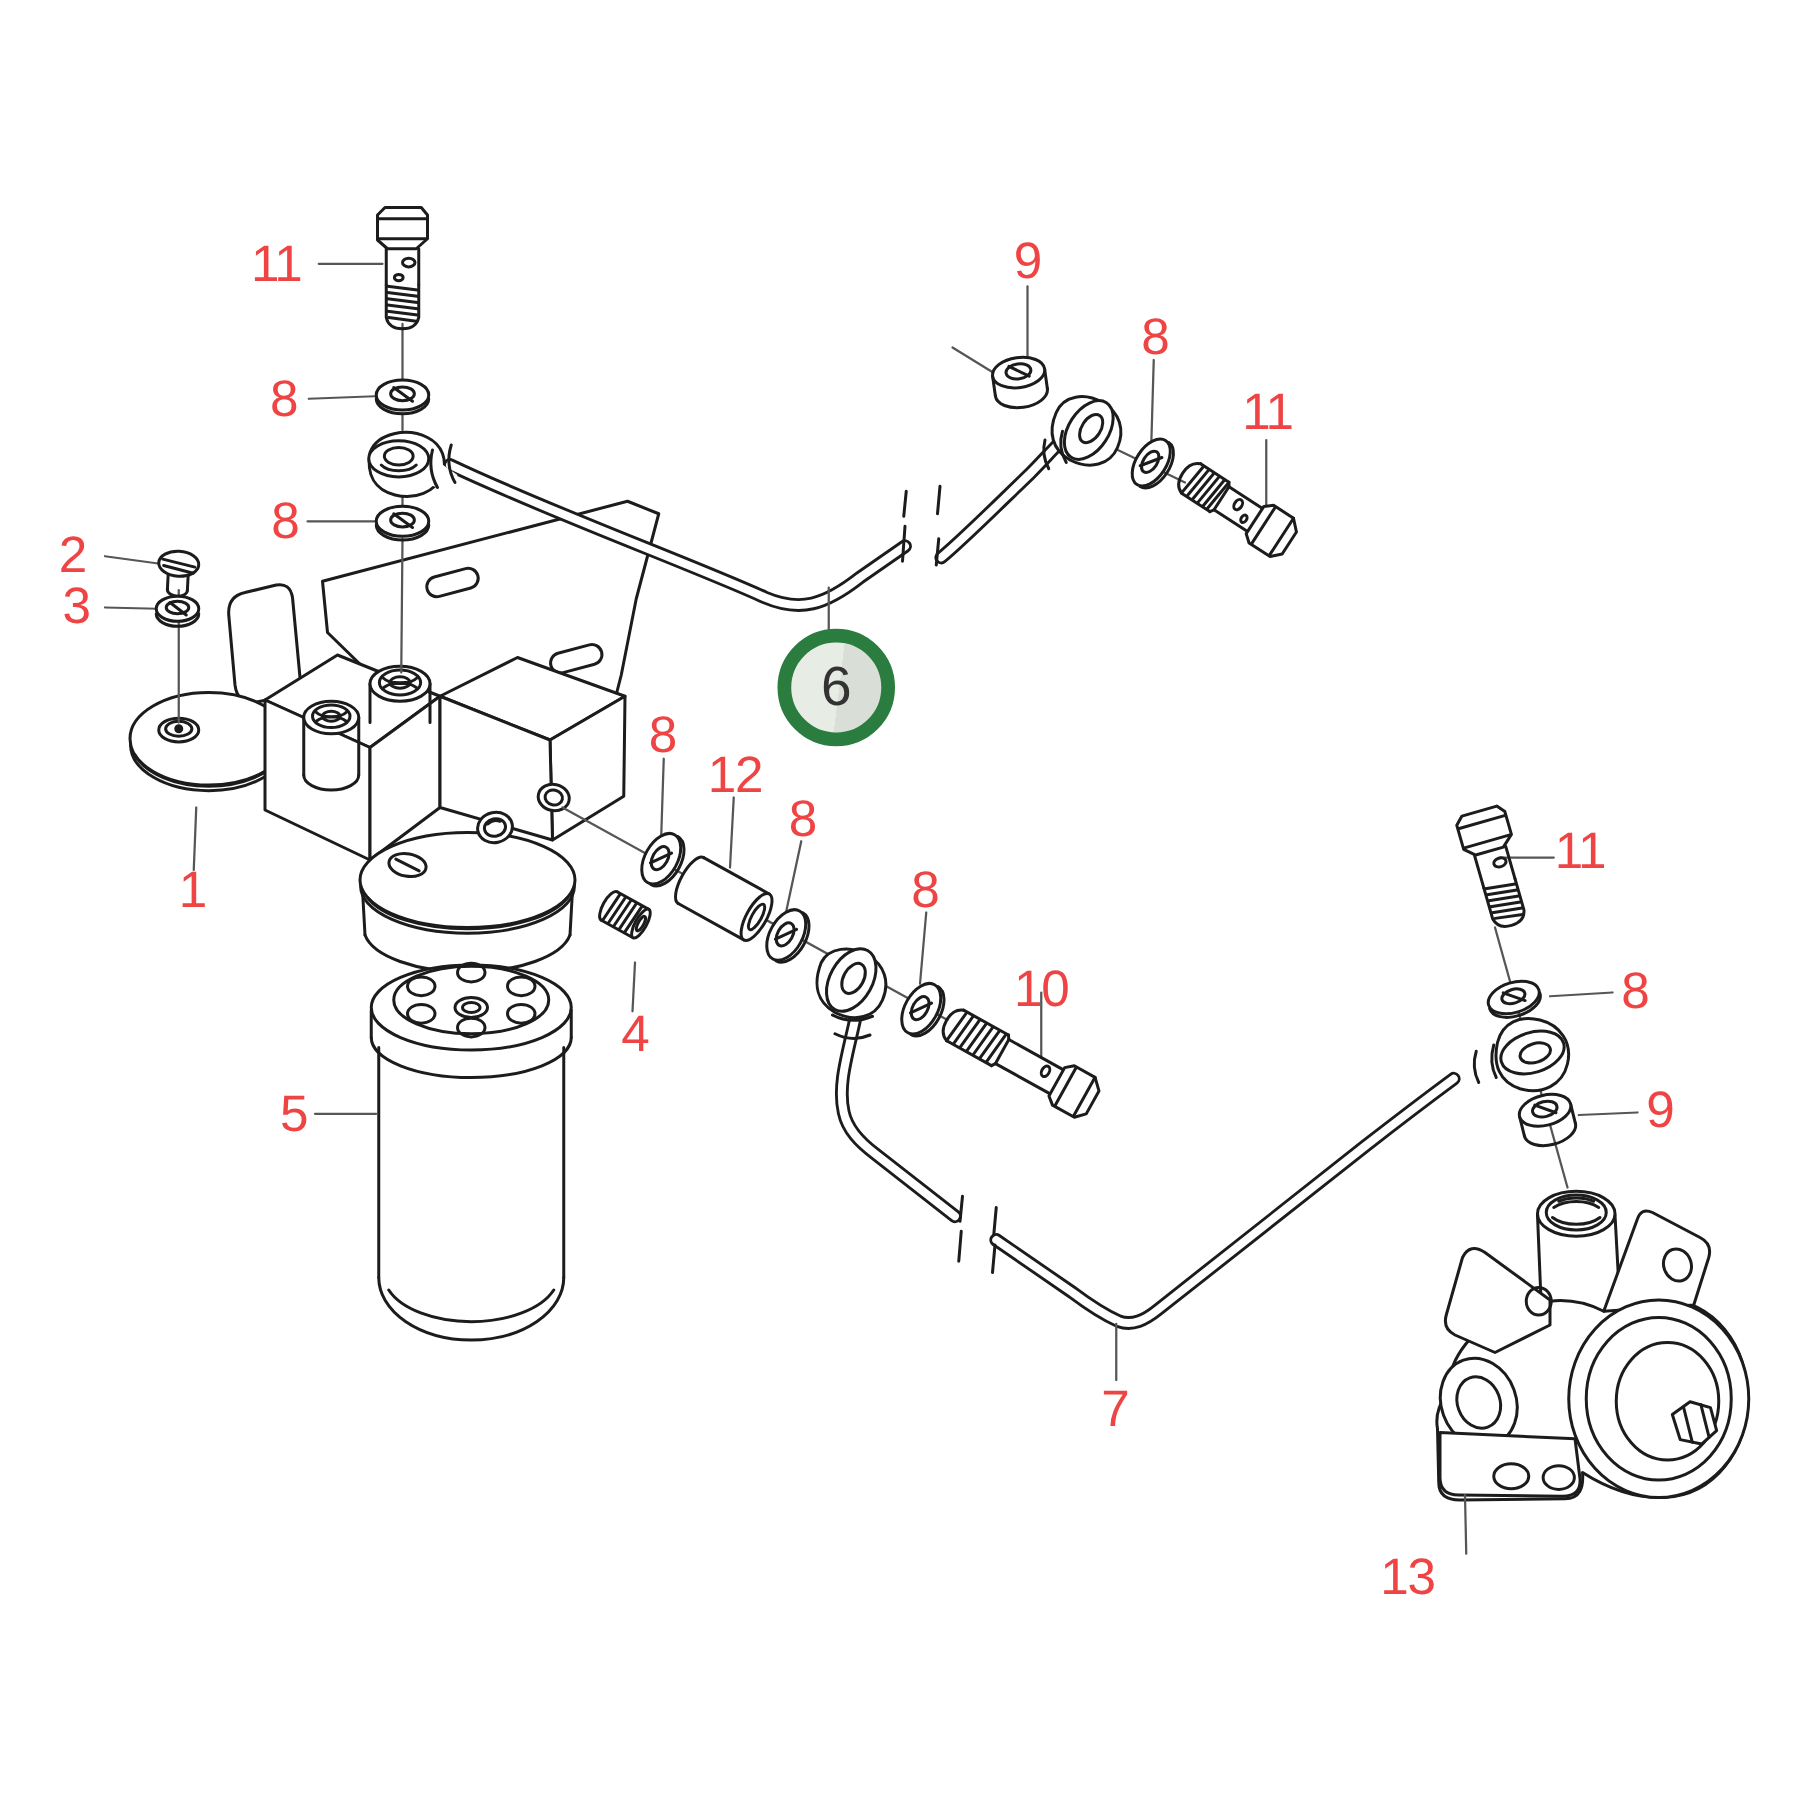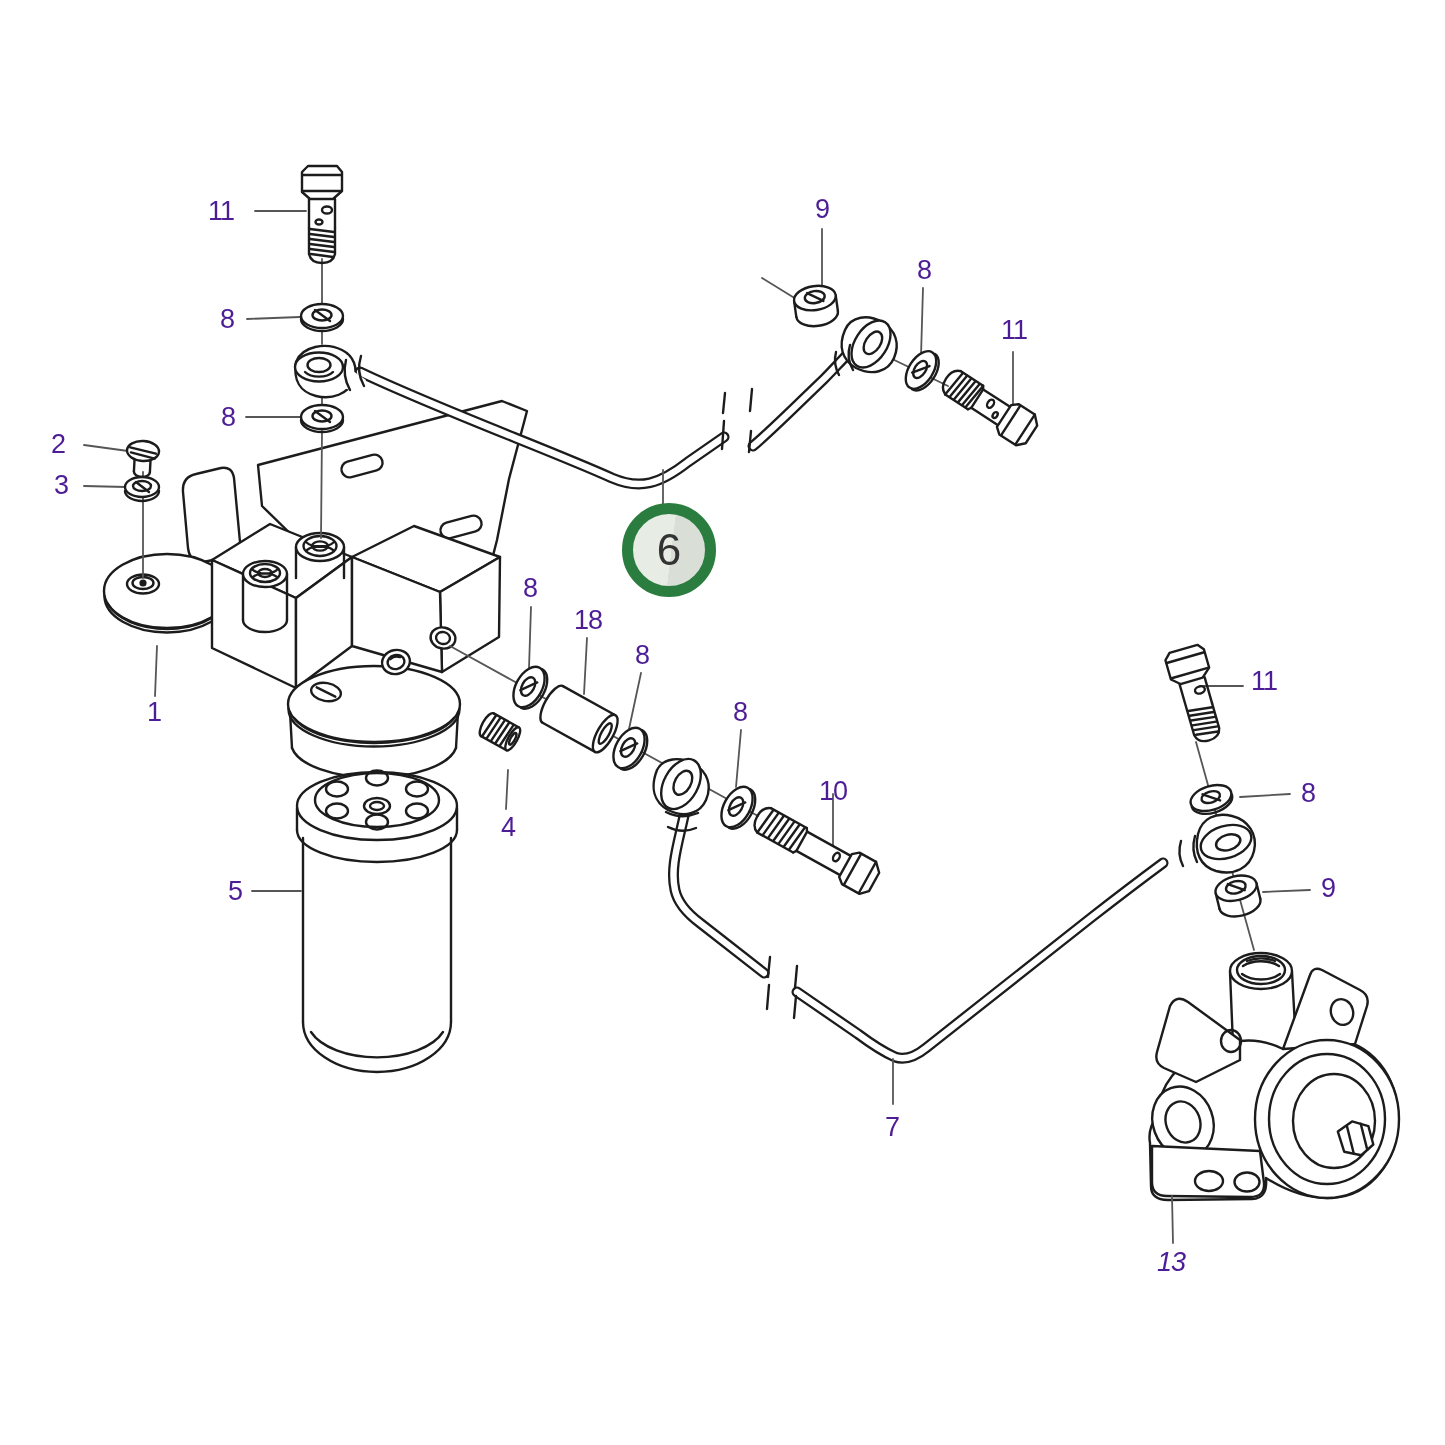--- a/index.html
+++ b/index.html
@@ -7,21 +7,21 @@
          font-family:"Liberation Sans", sans-serif;}
   #lineart{position:absolute;left:0;top:0;}
   
   #lineart path,#lineart ellipse,#lineart circle,#lineart line,#lineart rect{
       fill:none;stroke:#1c1c1c;stroke-width:2.4;stroke-linecap:round;stroke-linejoin:round;}
   #lineart .f{fill:#ffffff;}
   #lineart .thin{stroke:#565656;stroke-width:1.8;}
   #lineart .tube-o{stroke-width:11;fill:none;}
   #lineart .tube-i{stroke:#ffffff;stroke-width:6.4;fill:none;}
   .callout{position:absolute;transform:translate(-50%,-50%);
-           font-size:27px;line-height:1;color:#4c1d95;letter-spacing:-1px;white-space:nowrap;}
+           font-size:41px;line-height:1;color:#ef4444;letter-spacing:-1px;white-space:nowrap;}
   #highlight-circle{position:absolute;width:72px;height:72px;border-radius:50%;
            border:11px solid #2a7d3f;
            background:linear-gradient(97deg,#e7ece5 53%,#d9dfd7 53%);
            display:flex;align-items:center;justify-content:center;}
   #highlight-circle span{font-size:44px;color:#333333;line-height:1;}
 </style>
 </head>
 <body>
 
 <div id="stage">
@@ -373,28 +373,28 @@
 
 <div id="callout-layer">
       <div class="callout" style="left: 221px; top: 211px;">11</div>
       <div class="callout" style="left: 227px; top: 319px;">8</div>
       <div class="callout" style="left: 228px; top: 417px;">8</div>
       <div class="callout" style="left: 58px; top: 444px;">2</div>
       <div class="callout" style="left: 61px; top: 485px;">3</div>
       <div class="callout" style="left: 154px; top: 712px;">1</div>
       <div class="callout" style="left: 235px; top: 891px;">5</div>
       <div class="callout" style="left: 530px; top: 588px;">8</div>
-      <div class="callout" style="left: 588px; top: 620px;">18</div>
+      <div class="callout" style="left: 588px; top: 620px;">12</div>
       <div class="callout" style="left: 642px; top: 655px;">8</div>
       <div class="callout" style="left: 508px; top: 827px;">4</div>
       <div class="callout" style="left: 740px; top: 712px;">8</div>
       <div class="callout" style="left: 833px; top: 791px;">10</div>
       <div class="callout" style="left: 822px; top: 209px;">9</div>
       <div class="callout" style="left: 924px; top: 270px;">8</div>
       <div class="callout" style="left: 1014px; top: 330px;">11</div>
       <div class="callout" style="left: 1264px; top: 681px;">11</div>
       <div class="callout" style="left: 1308px; top: 793px;">8</div>
       <div class="callout" style="left: 1328px; top: 888px;">9</div>
       <div class="callout" style="left: 892px; top: 1127px;">7</div>
-      <div class="callout" style="left: 1171px; top: 1262px; font-style: italic;">13</div>
+      <div class="callout" style="left: 1126px; top: 1262px;">13</div>
     </div>
 
 </div>
 
 </body></html>

